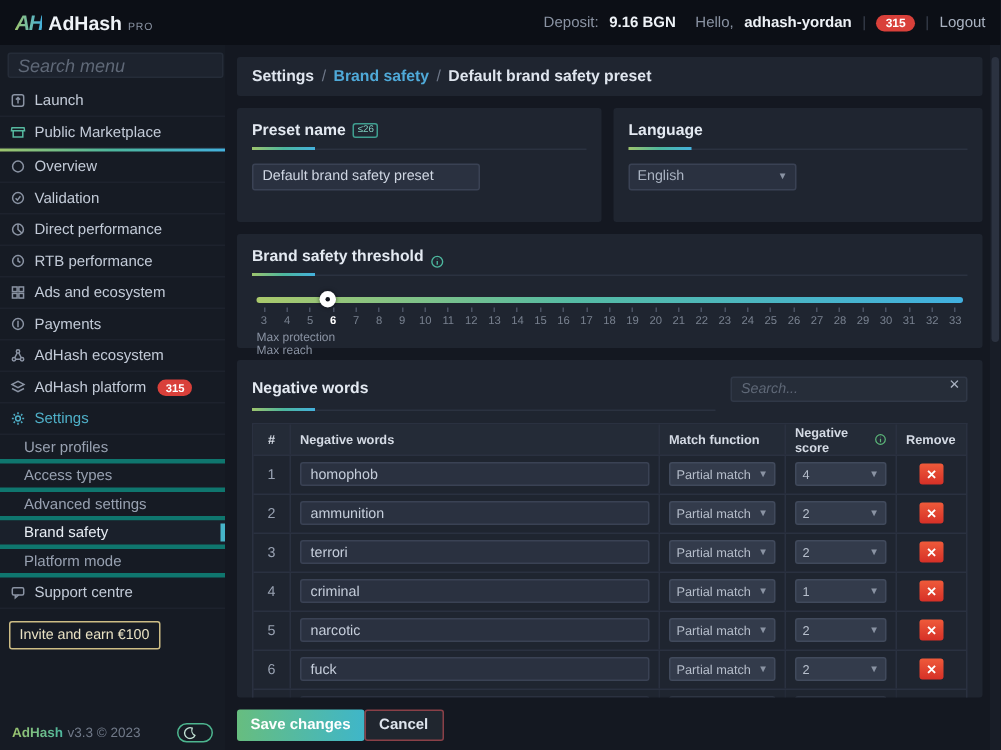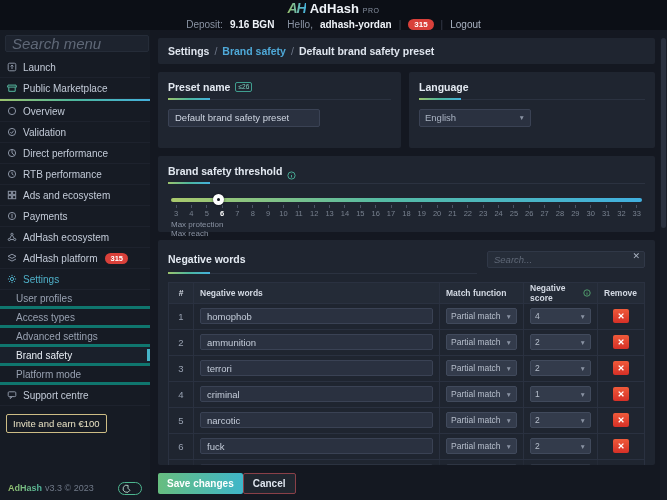--- a/index.html
+++ b/index.html
@@ -1,35 +1,35 @@
 <!DOCTYPE html>
 <html><head>
 <meta charset="utf-8">
 <style>
   * { margin:0; padding:0; box-sizing:border-box; }
   html,body { width:667px; height:500px; overflow:hidden; }
   body { font-family:"Liberation Sans", sans-serif; background:#141821; color:#c9d1dd; position:relative; }
 
   
-  .topbar { height:30px; background:#0c0f16; display:flex; align-items:center; justify-content:space-between; padding:0 10px;flex-direction:column; }
+  .topbar { height:30px; background:#0c0f16; display:flex; align-items:center; justify-content:space-between; padding:0 10px; }
   .logo { display:flex; align-items:baseline; gap:4px; }
   .logo-mono { font-weight:bold; font-size:14px; font-style:italic; background:linear-gradient(90deg,#9dc46d,#44b1dd); -webkit-background-clip:text; background-clip:text; color:transparent; letter-spacing:-1px; }
   .logo-name { color:#eef2f7; font-size:13px; font-weight:bold; }
   .logo-pro { color:#8a93a3; font-size:7px; letter-spacing:.5px; }
   .topbar-right { display:flex; align-items:center; gap:7px; font-size:10px; }
   .muted { color:#8a93a3; }
   .strong { color:#eef2f7; font-weight:bold; }
   .tb-sep { color:#39404e; }
   .pill-badge { background:#d9403a; color:#fff; font-size:8px; font-weight:bold; border-radius:7px; padding:1px 6px; }
   .logout { color:#aab3c2; cursor:pointer; }
 
   
   .shell { display:flex; height:470px; }
   .sidebar { width:150px; background:#161b24; display:flex; flex-direction:column; position:relative; }
-  .side-search { margin:5px; height:17px; background:#1d232e; border:1px solid #252c38; border-radius:2px; color:#aab3c2; font-size:15px; font-style:italic; padding:0 6px; width:144px; font-family:"Liberation Sans",sans-serif; }
+  .side-search { margin:5px; height:17px; background:#1d232e; border:1px solid #252c38; border-radius:2px; color:#aab3c2; font-size:12px; font-style:italic; padding:0 6px; width:144px; font-family:"Liberation Sans",sans-serif; }
   .side-search::placeholder { color:#5f6877; font-style:italic; }
   .nav { flex:0 0 auto; }
   .nav-item { height:21px; display:flex; align-items:center; gap:6px; padding:0 7px; font-size:10px; color:#c3cbd8; border-bottom:1px solid #1d222d; cursor:pointer; }
   .nav-item svg { stroke:#8a93a3; }
   .nav-item.teal { color:#4fb0c8; }
   .nav-item.teal svg { stroke:#4fb0c8; }
   .nav-item .i-market { stroke:#56b9a0; }
   .nav-divider { height:2px; background:linear-gradient(90deg,#9dc46d,#4db79e,#44b1dd); }
   .nav-badge { background:#d9403a; color:#fff; font-size:7.5px; font-weight:bold; border-radius:7px; padding:1px 5px; margin-left:2px; }
   .sub-item { height:19px; display:flex; align-items:center; padding:0 7px 0 16px; font-size:10px; color:#98a1b1; border-bottom:3px solid #0f766e; cursor:pointer; position:relative; }

